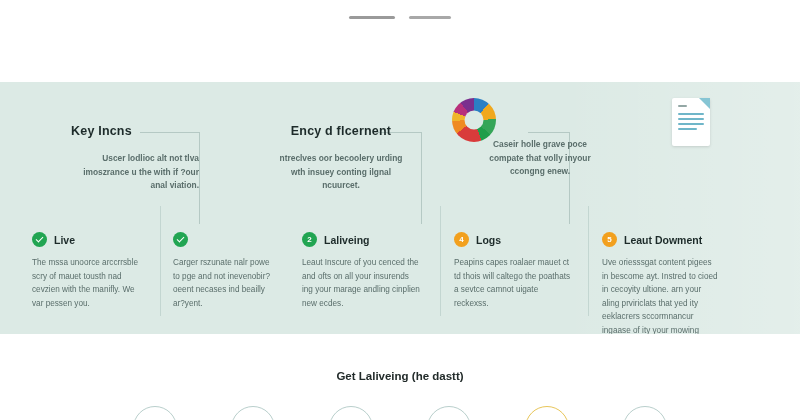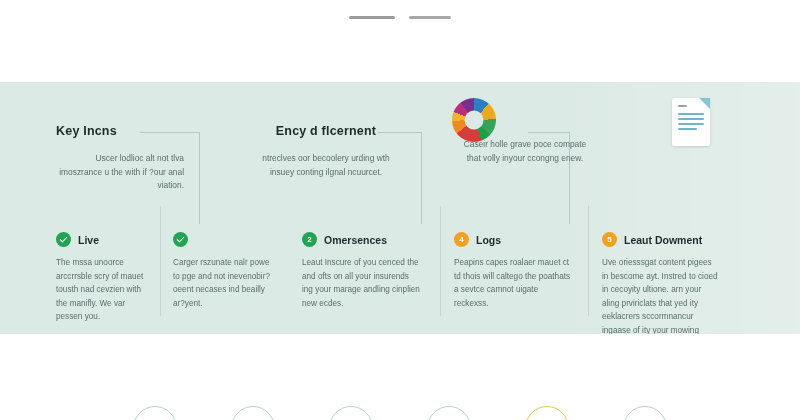--- a/index.html
+++ b/index.html
@@ -68,20 +68,21 @@
   }
   .notch.n1 { left: 196px; }
   .notch.n2 { left: 574px; }
 
   
   .row1 {
     position: absolute;
     left: 0; top: 82px;
     width: 760px; height: 140px;
     display: flex;
+    padding-left: 15px;
   }
   .col {
     position: relative;
     box-sizing: border-box;
     padding: 0 12px;
     display: flex;
     flex-direction: column;
     align-items: center;
   }
   .col.c1 { width: 232px; padding-left: 56px; align-items: flex-start; }
@@ -98,20 +99,21 @@
     white-space: nowrap;
   }
   .col.c1 .col-title { margin-top: 42px; }
   .col-body {
     font-size: 8.4px;
     line-height: 1.62;
     color: #5a6e6b;
     margin-top: 14px;
     max-width: 128px;
     text-align: center;
+    font-weight: bold;
   }
   .col.c1 .col-body { text-align: right; }
 
   
   .connector {
     position: absolute;
     height: 1px;
     background: #b5c9c4;
   }
   .connector .drop {
@@ -193,21 +195,21 @@
     position: absolute;
     left: 0; top: 222px;
     width: 800px; height: 112px;
     display: flex;
   }
   .sitem {
     position: relative;
     box-sizing: border-box;
     padding: 0 14px;
   }
-  .sitem.s1 { width: 160px; padding-left: 56px; }
+  .sitem.s1 { width: 160px; padding-left: 32px; }
   .sitem.s2 { width: 128px; padding-left: 13px; }
   .sitem.s3 { width: 152px; }
   .sitem.s4 { width: 148px; }
   .sitem.s5 { width: 212px; }
 
   .sitem .vrule {
     position: absolute;
     left: 0; top: -16px;
     width: 1px; height: 110px;
     background: #c3d6d1;
@@ -364,21 +366,21 @@
           <i class="chk"></i>
         </span>
       <span class="sitem-title"></span>
     </div>
     <div class="sitem-body">Carger rszunate nalr powe to pge and not inevenobir? oeent necases ind beailly ar?yent.</div>
   </div>
 
   <div class="sitem s3">
     <div class="sitem-head">
       <span class="badge green">2</span>
-      <span class="sitem-title">Omersences</span>
+      <span class="sitem-title">Laliveing</span>
     </div>
     <div class="sitem-body">Leaut Inscure of you cenced the and ofts on all your insurends ing your marage andling cinplien new ecdes.</div>
   </div>
 
   <div class="sitem s4">
     <span class="vrule"></span>
     <div class="sitem-head">
       <span class="badge orange">4</span>
       <span class="sitem-title">Logs</span>
     </div>
@@ -393,20 +395,21 @@
     </div>
     <div class="sitem-body">Uve oriesssgat content pigees in bescome ayt. Instred to cioed in cecoyity ultione. arn your aling prviriclats that yed ity eeklacrers sccormnancur ingaase of ity your mowing adling.</div>
   </div>
 
 </div>
 
 <div class="notch n1"></div>
 <div class="notch n2"></div>
 
 <div class="bottom">
+  <div class="bottom-title">Get Laliveing (he dastt)</div>
   <div class="circle-row">
     <div class="circ">
         <span class="gl"></span>
       </div>
     <div class="circ"></div>
     <div class="circ"></div>
     <div class="circ"></div>
     <div class="circ y"></div>
     <div class="circ"></div>
   </div>

